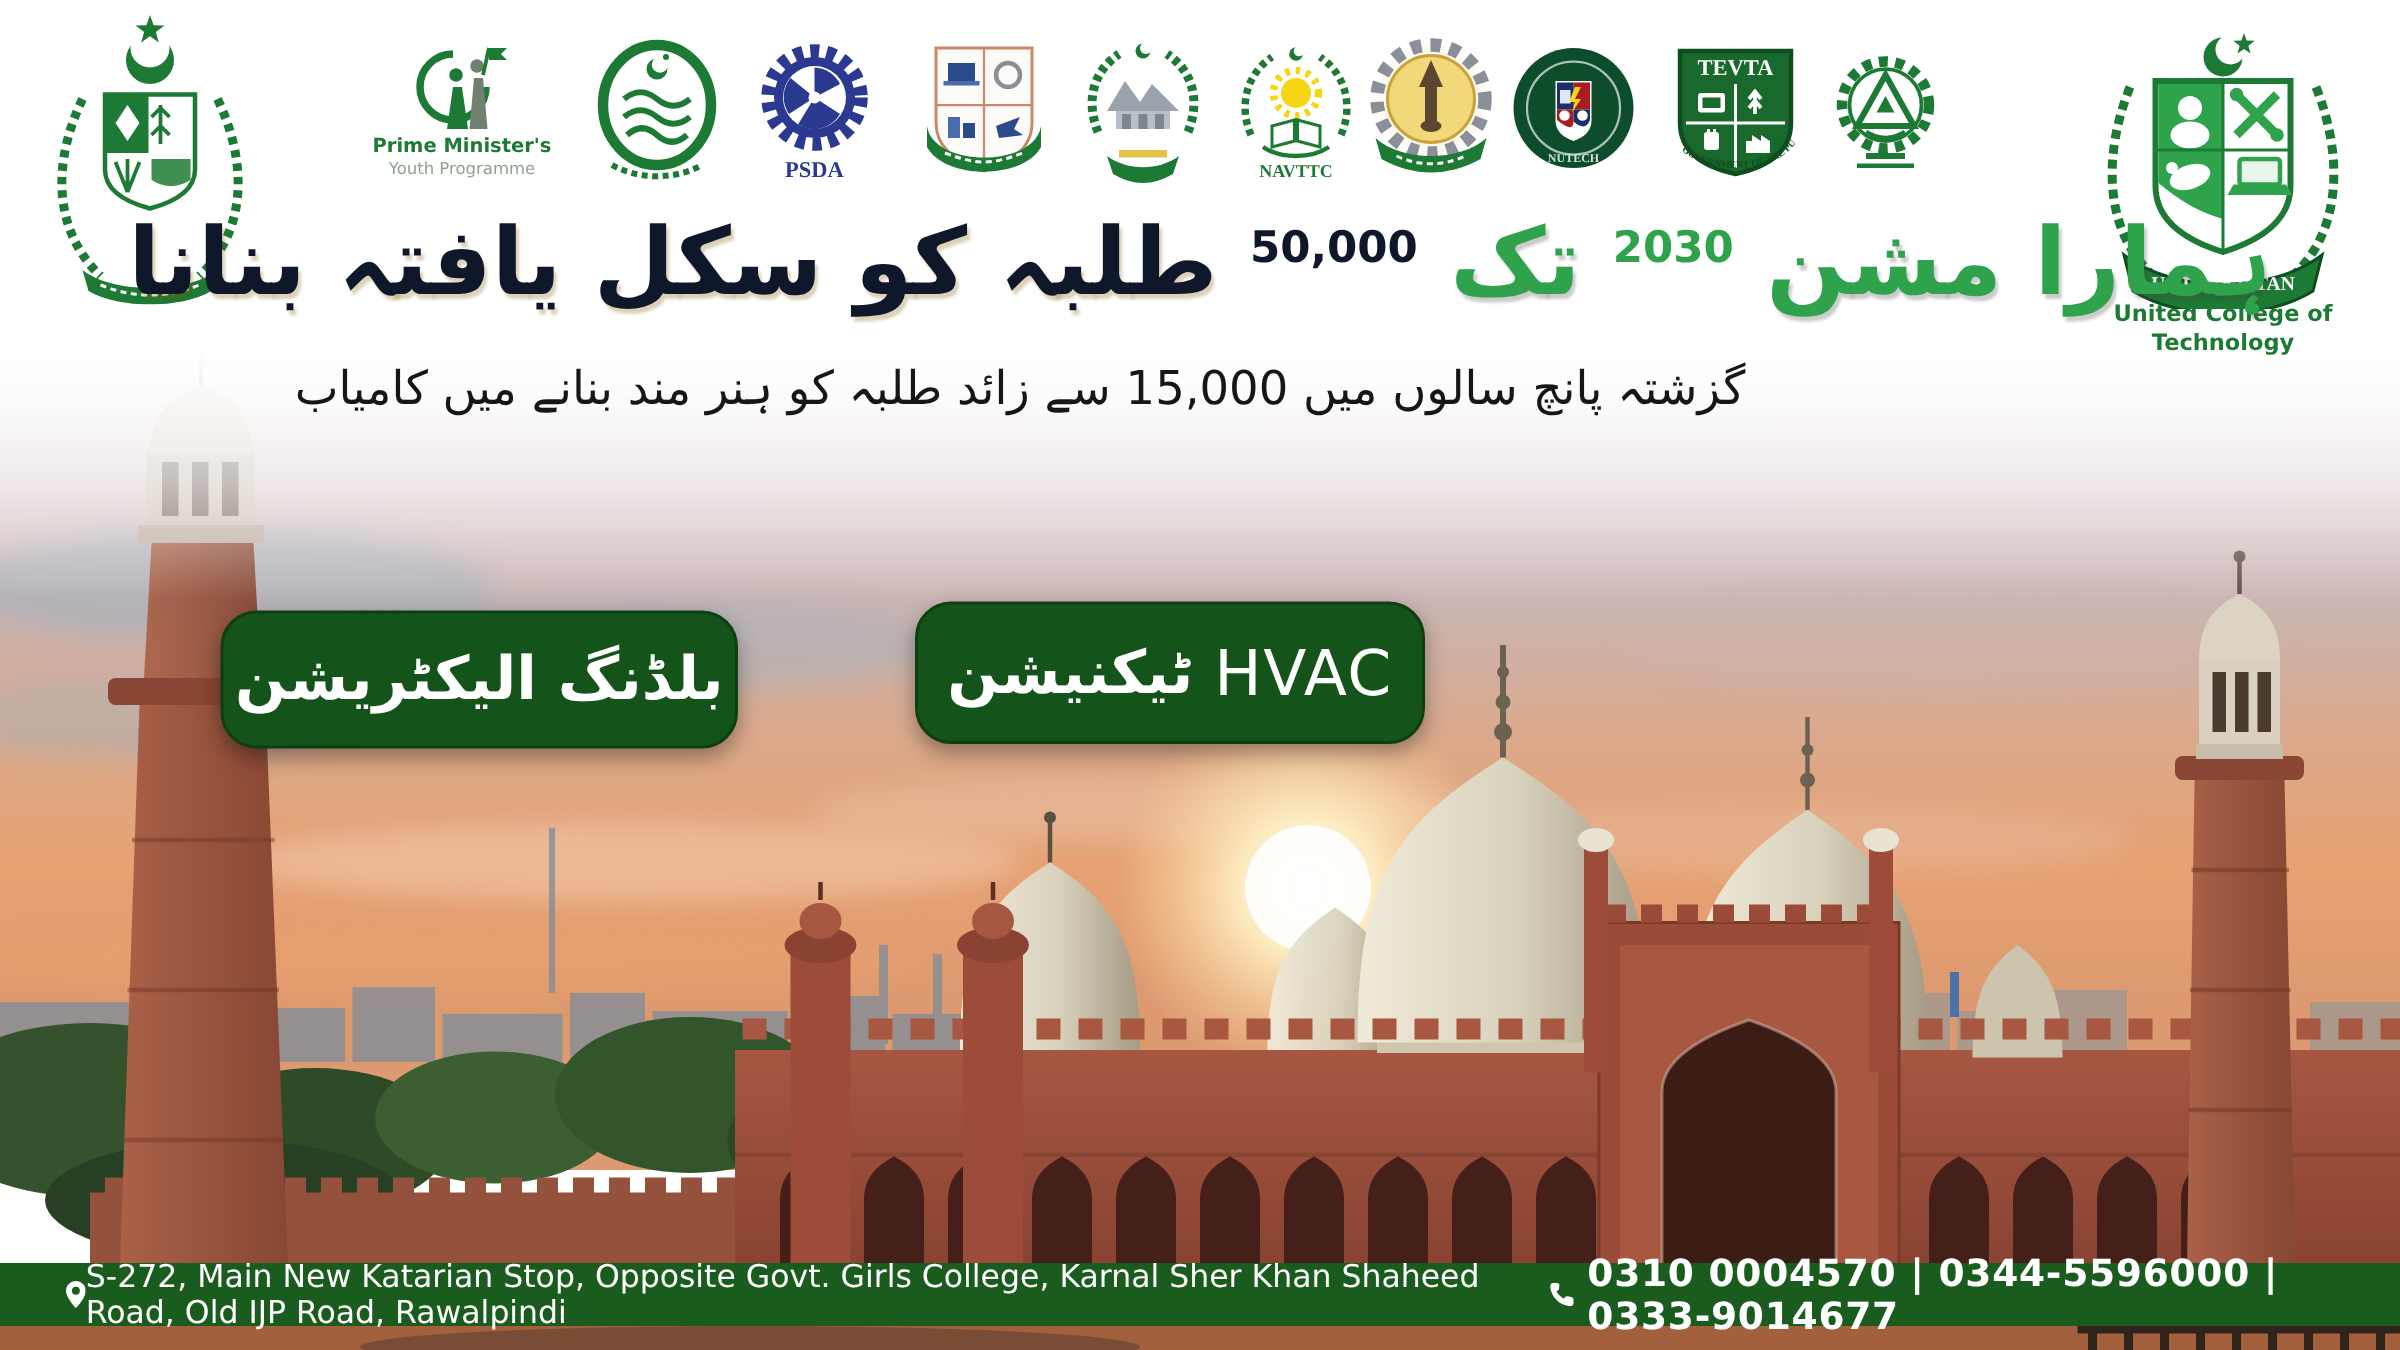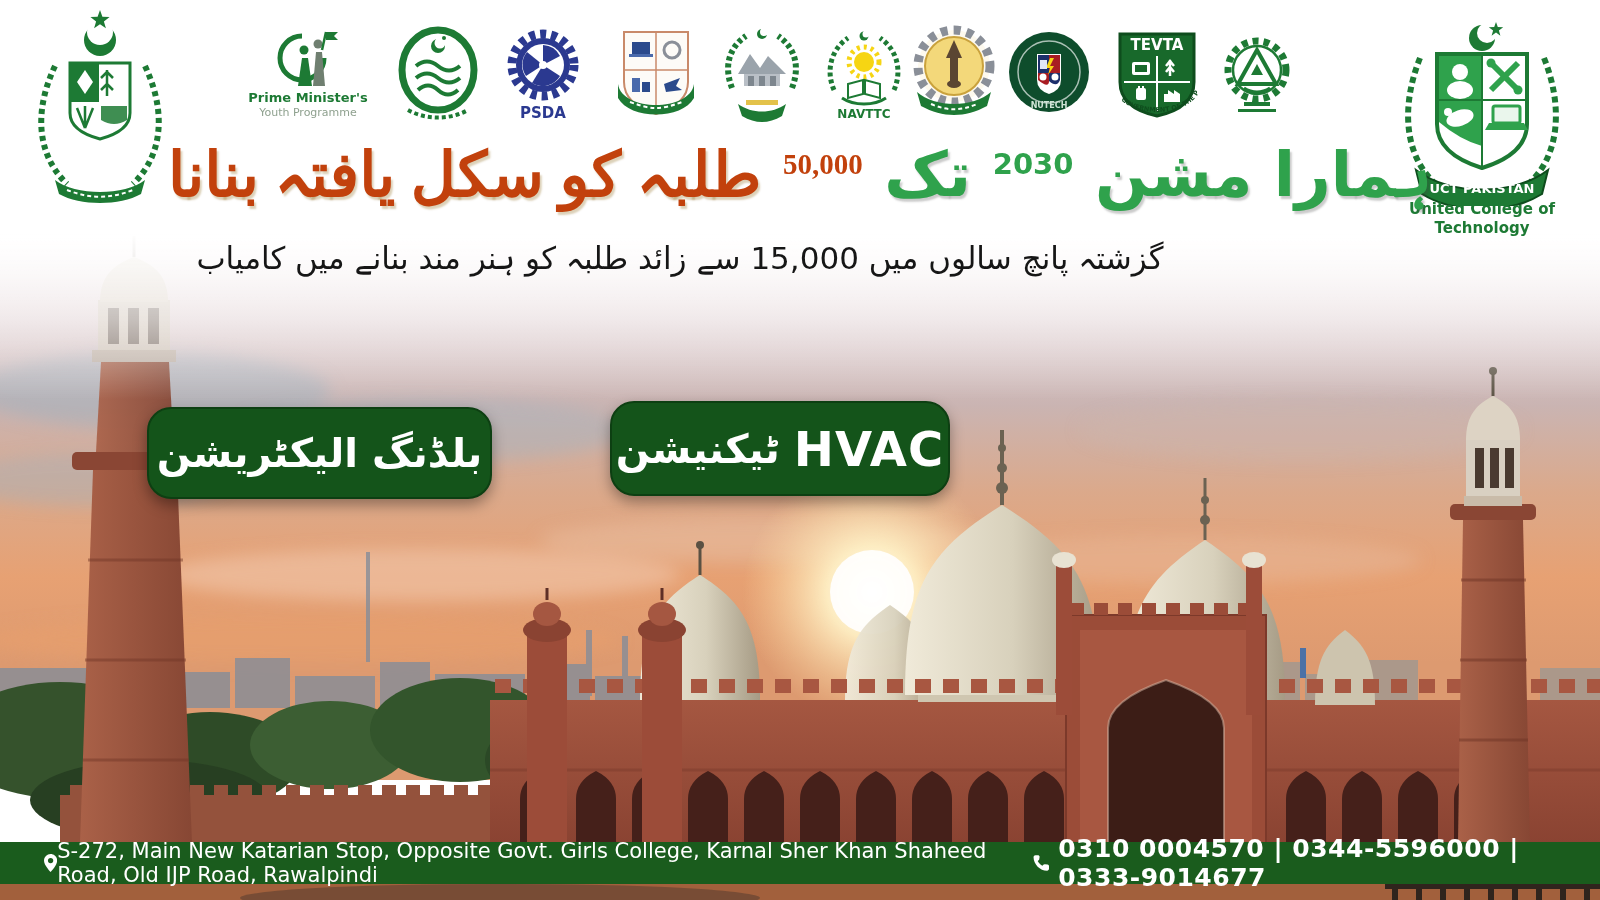--- a/index.html
+++ b/index.html
@@ -1,35 +1,35 @@
 <!DOCTYPE html>
 <html><head>
 <meta charset="utf-8">
 <style>
   html,body{margin:0;padding:0;background:#e8e8e8;}
   .stage{position:relative;width:1600px;height:900px;overflow:hidden;background:#fff;
          font-family:"DejaVu Sans","Liberation Sans",sans-serif;}
   .photo{position:absolute;left:0;top:0;width:1600px;height:900px;}
-  .logo{position:absolute;}
+  .logo{position:absolute;font-family:Liberation Serif, serif;}
   .logo-caption{position:absolute;text-align:center;line-height:1.25;}
   .pm-line1{font-size:13px;font-weight:bold;color:#1d7a34;}
   .pm-line2{font-size:11px;color:#8fa18f;}
   .uct-caption{font-size:15px;font-weight:bold;color:#1d7a34;}
   .headline{position:absolute;left:0;top:128px;width:1600px;text-align:center;direction:rtl;
             font-weight:bold;font-size:62px;line-height:1.5;white-space:nowrap;}
   .hl-green{color:#2fa24c;text-shadow:2px 3px 2px rgba(70,70,70,.28);}
-  .hl-yellow{color:#c2410c;text-shadow:2px 3px 2px rgba(130,90,0,.28);font-family:Liberation Serif, serif;}
+  .hl-yellow{color:#0f172a;text-shadow:2px 3px 2px rgba(130,90,0,.28);}
   .hl-sup{font-size:29px;vertical-align:super;font-weight:bold;text-shadow:none;}
   .subtitle{position:absolute;left:0;top:240px;width:1360px;text-align:center;direction:rtl;
             font-size:31px;font-weight:500;color:#161616;}
   .course{position:absolute;background:#14541a;border:2px solid #0d3f12;border-radius:24px;
           color:#fff;display:flex;align-items:center;justify-content:center;gap:14px;
           direction:rtl;box-shadow:0 6px 14px rgba(0,0,0,.35);}
   .course-text{font-size:40px;font-weight:bold;}
-  .course-latin{font-size:48px;font-weight:bold;letter-spacing:1px;}
+  .course-latin{font-size:42px;font-weight:normal;letter-spacing:1px;}
   .footer-bar{position:absolute;left:0;top:842px;width:1600px;height:42px;background:#1a5c1d;
               display:flex;align-items:center;justify-content:space-between;color:#fff;}
   .addr{display:flex;align-items:center;padding-left:44px;font-size:21px;font-weight:500;}
   .phones{display:flex;align-items:center;gap:8px;padding-right:18px;font-size:25px;font-weight:bold;letter-spacing:.5px;}
 </style>
 </head>
 <body>
 
 <div class="stage">
 

